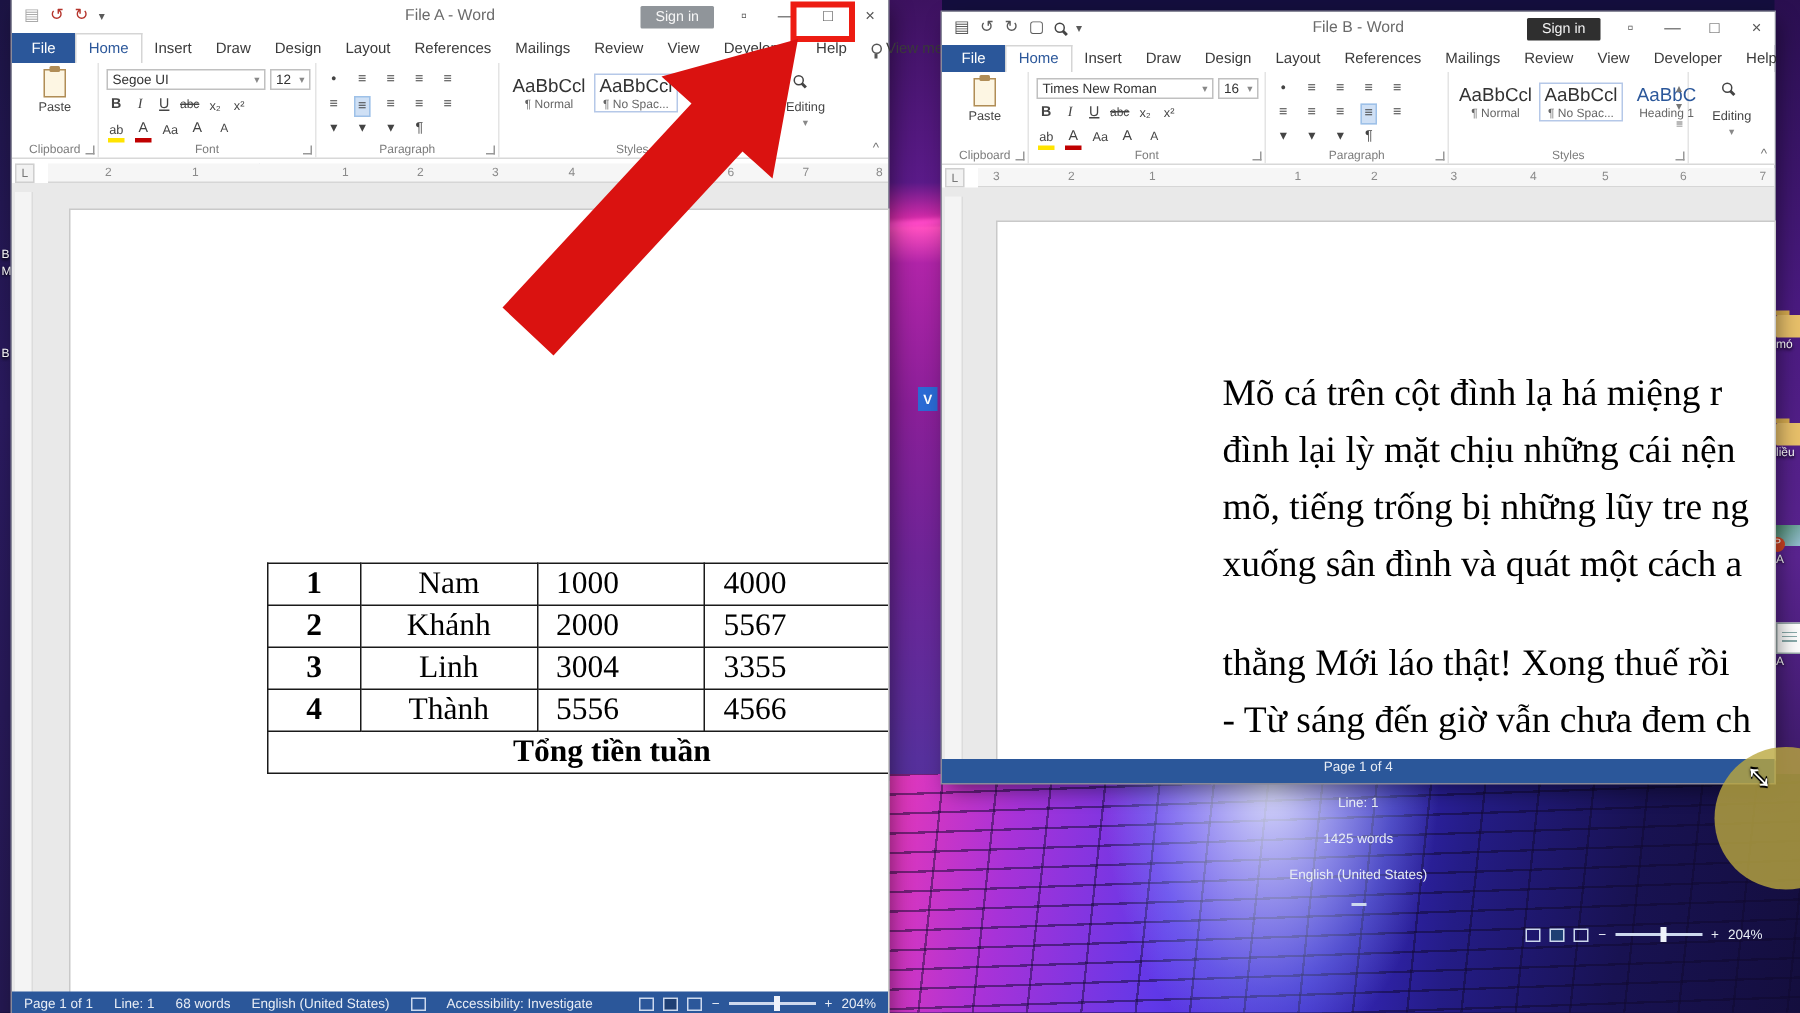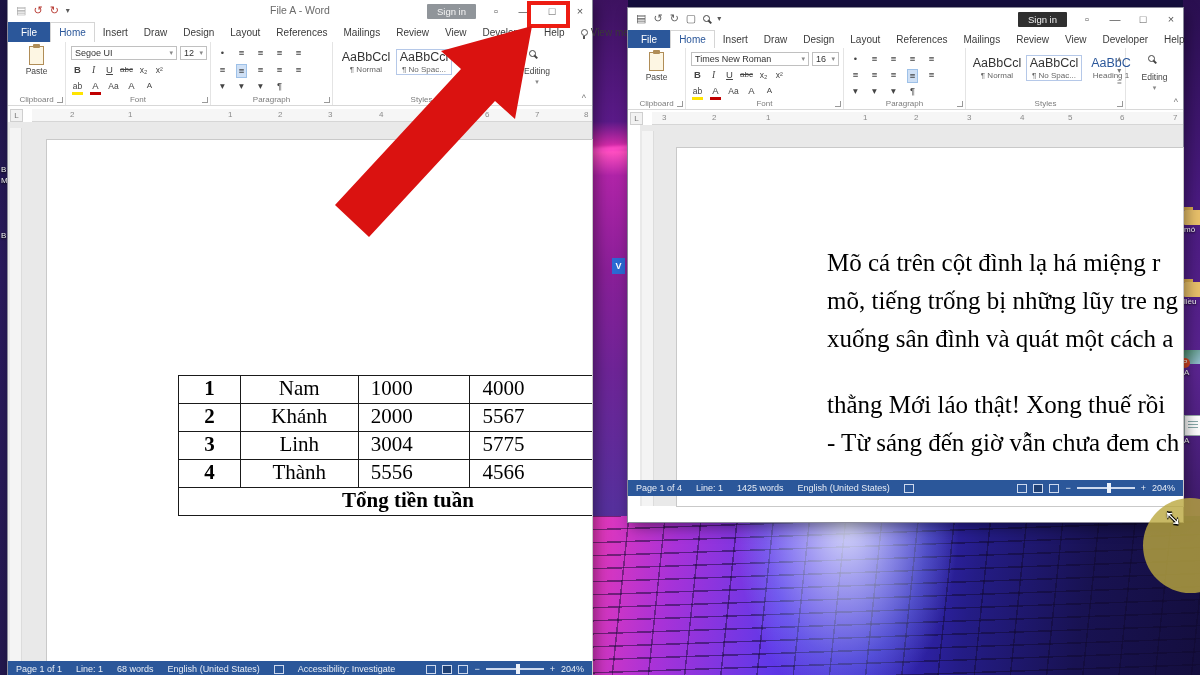--- a/index.html
+++ b/index.html
@@ -327,21 +327,21 @@
         <tr style="height:28px">
           <td class="c-center" style="font-weight:bold">2</td>
           <td class="c-center">Khánh</td>
           <td class="c-num">2000</td>
           <td class="c-num">5567</td>
         </tr>
         <tr style="height:28px">
           <td class="c-center" style="font-weight:bold">3</td>
           <td class="c-center">Linh</td>
           <td class="c-num">3004</td>
-          <td class="c-num">5775</td>
+          <td class="c-num">3355</td>
         </tr>
         <tr style="height:28px">
           <td class="c-center" style="font-weight:bold">4</td>
           <td class="c-center">Thành</td>
           <td class="c-num">5556</td>
           <td class="c-num">4566</td>
         </tr>
         <tr style="height:28px">
           <td colspan="4" class="frow c-center">Tổng tiền tuần</td>
         </tr>
@@ -375,20 +375,21 @@
 
   <div class="titlebar">
     <div class="qat">
       <span>▤</span>
       <span>↺</span>
       <span>↻</span>
       <span>▢</span>
       <span class="mag"></span>
       <span style="font-size:8px">▾</span>
     </div>
+    <div class="wtitle">File B - Word</div>
     <div class="tb-right">
       <span class="signin dark">Sign in</span>
       <span class="wbtn">▫</span>
       <span class="wbtn">—</span>
       <span class="wbtn">□</span>
       <span class="wbtn">×</span>
     </div>
   </div>
 
   <div class="tabsbar" style="top:22px;height:18px;">
@@ -510,37 +511,38 @@
     <span class="rn" style="left:211px">1</span>
     <span class="rn" style="left:262px">2</span>
     <span class="rn" style="left:315px">3</span>
     <span class="rn" style="left:368px">4</span>
     <span class="rn" style="left:416px">5</span>
     <span class="rn" style="left:468px">6</span>
     <span class="rn" style="left:521px">7</span>
     <span class="im" style="left:158px"><span class="t"></span><span class="b"></span></span>
   </div>
 
-  <div class="docarea" style="top:117px;bottom:16px;margin-left:12px;">
+  <div class="docarea" style="top:117px;bottom:16px;">
     <div class="vruler" style="left:2px;top:6px;bottom:0;"></div>
     <div class="page" style="left:37px;top:23px;right:0;bottom:0;">
       <div class="rtext" style="left:150px;top:96px;">
         <div>Mõ cá trên cột đình lạ há miệng r</div>
+        <div>đình  lại lỳ mặt chịu những cái nện</div>
         <div>mõ,  tiếng trống bị những lũy tre ng</div>
         <div>xuống  sân đình và quát một cách a</div>
         <div class="pgap"></div>
         <div>thằng  Mới láo thật! Xong thuế rồi</div>
         <div>- Từ sáng đến giờ vẫn chưa đem ch</div>
         <div class="pgap"></div>
 
       </div>
     </div>
   </div>
 
-  <div class="statusbar" style="top:472px;">
+  <div class="statusbar" style="top:498px;flex-direction:column;">
     <span>Page 1 of 4</span>
     <span>Line: 1</span>
     <span>1425 words</span>
     <span>English (United States)</span>
     <span class="sb-ico"></span>
     <span class="sb-right">
       <span class="sb-ico"></span>
       <span class="sb-ico sel"></span>
       <span class="sb-ico"></span>
       <span>−</span>

